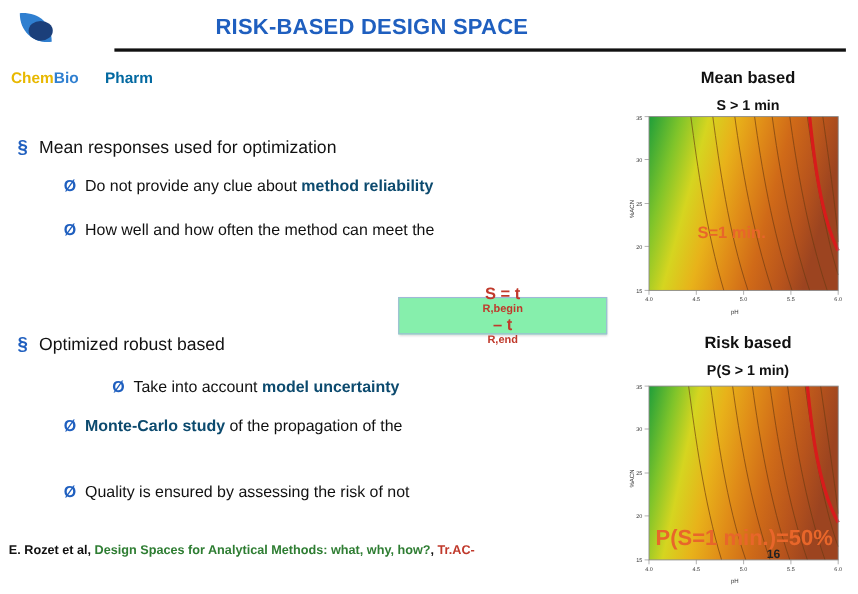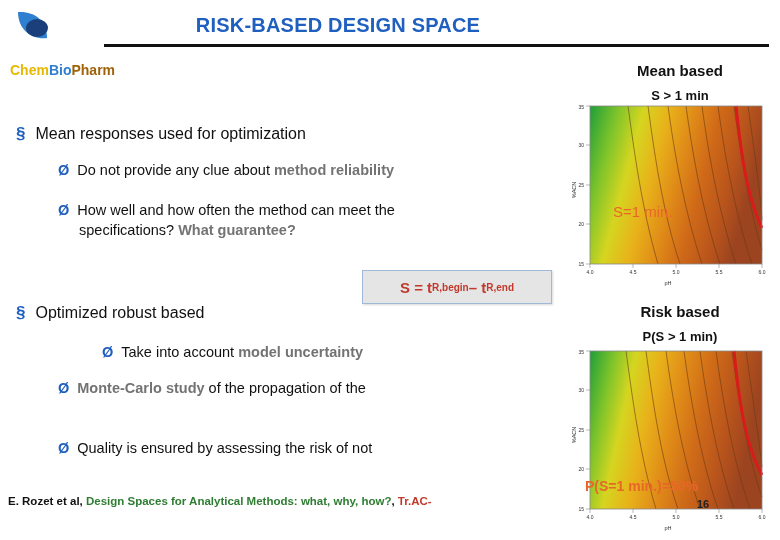--- a/index.html
+++ b/index.html
@@ -20,63 +20,64 @@
     font-size:20px;font-weight:bold;color:#1f5fbf;letter-spacing:.2px;
   }
   .rule{
     position:absolute;left:104px;top:44px;width:665px;height:3px;background:#111;
   }
   .brand{
     position:absolute;left:10px;top:62px;font-size:14px;font-weight:bold;
   }
   .brand .c1{color:#e8b800;}
   .brand .c2{color:#2f7fd0;}
-  .brand .c3{color:#a16207;}
+  .brand .c3{color:#0369a1;margin-left:24px;}
 
   
   .bullet{
     position:absolute;font-size:16px;color:#111;
   }
   .bullet .sq{
     color:#1f5fbf;font-weight:bold;margin-right:10px;font-size:17px;
   }
   .sub{
     position:absolute;font-size:14.5px;color:#111;line-height:20px;
   }
   .sub .ar{color:#1f5fbf;font-weight:bold;margin-right:8px;}
-  .hl-orange{color:#737373;font-weight:bold;}
+  .hl-orange{color:#0c4a6e;font-weight:bold;}
   .just{text-align:justify;}
 
   
   .formula{
     position:absolute;left:362px;top:270px;width:188px;height:32px;
-    border:1px solid #9fb9d8;background:#e5e5e5;
+    border:1px solid #9fb9d8;background:#86efac;
     display:flex;align-items:center;justify-content:center;
     font-size:15px;font-weight:bold;color:#c0392b;
     box-shadow:1px 1px 2px rgba(0,0,0,.15);
+    flex-direction:column;
   }
   .formula sub{font-size:10px;font-weight:bold;}
 
   
   .panel-title{
     position:absolute;text-align:center;width:300px;
     font-size:15px;font-weight:bold;color:#111;
   }
   .panel-sub{
     position:absolute;text-align:center;width:300px;
     font-size:13px;font-weight:bold;color:#111;
   }
   .plot{
     position:absolute;overflow:hidden;background:#fff;
   }
   .overlay-label{
-    position:absolute;font-size:15px;font-weight:normal;color:#e8662a;
+    position:absolute;font-size:15px;font-weight:bold;color:#e8662a;margin-left:21px;
   }
   .overlay-label2{
-    position:absolute;font-size:14px;font-weight:bold;color:#e8662a;
+    position:absolute;font-size:20px;font-weight:bold;color:#e8662a;margin-left:11px;
   }
 
   
   .footer{
     position:absolute;left:8px;top:494px;width:560px;
     font-size:11.5px;font-weight:bold;color:#111;line-height:15px;
   }
   .footer .grn{color:#2e7d32;}
   .footer .red{color:#c0392b;}
   .footer .ctr{display:block;text-align:center;}
@@ -102,23 +103,20 @@
 <div class="bullet" style="left:16px;top:124px;">
   <span class="sq">§</span><span>Mean responses used for optimization</span>
 </div>
 
 <div class="sub" style="left:58px;top:160px;width:500px;">
   <span class="ar">Ø</span><span>Do not provide any clue about </span><span class="hl-orange">method reliability</span>
 </div>
 
 <div class="sub" style="left:58px;top:200px;width:500px;">
   <span class="ar">Ø</span><span>How well and how often the method can meet the</span><br>
-  <span style="display:inline-block;margin-left:21px;">
-    <span>specifications? </span><span class="hl-orange">What guarantee?</span>
-  </span>
 </div>
 
 <div class="formula">
   <span>S = t</span>
     <sub>R,begin</sub>
     <span> – t</span>
     <sub>R,end</sub>
 </div>
 
 <div class="bullet" style="left:16px;top:303px;">

